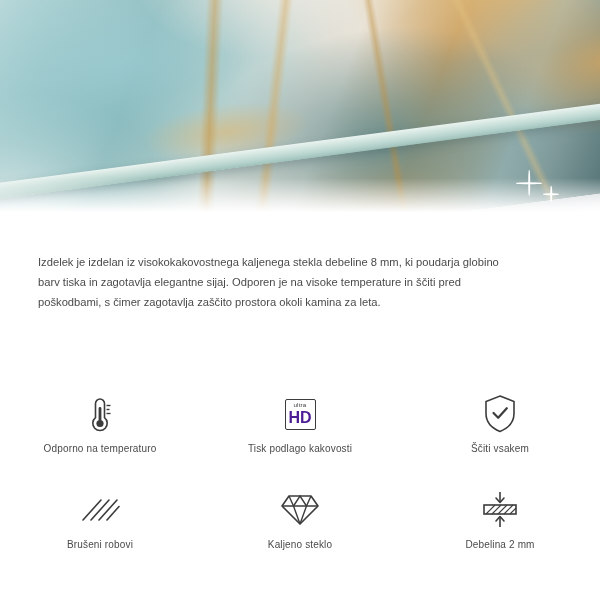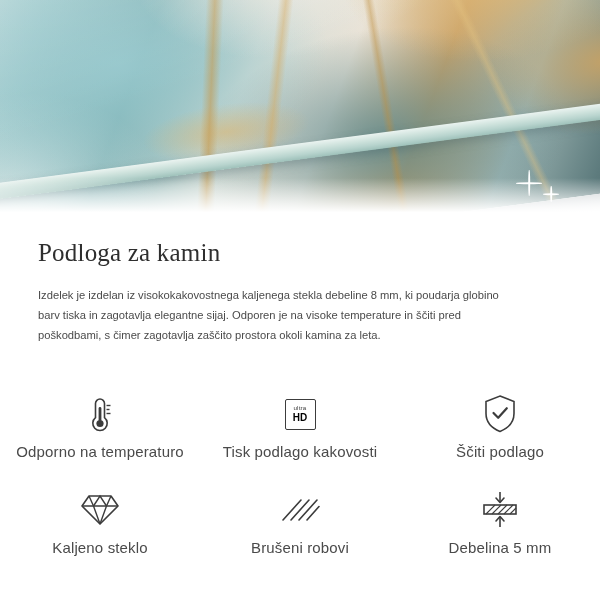--- a/index.html
+++ b/index.html
@@ -134,44 +134,44 @@
     height: 78px;
   }
   .feature-icon {
     height: 44px;
     display: flex;
     align-items: center;
     justify-content: center;
   }
   .feature-label {
     margin-top: 7px;
-    font-size: 15px;
+    font-size: 10px;
     color: #4a4a4a;
     letter-spacing: 0.15px;
   }
   .ultrahd {
     width: 31px; height: 31px;
     border: 1.6px solid #3c3c3c;
     border-radius: 2px;
     display: flex;
     flex-direction: column;
     align-items: center;
     justify-content: center;
     line-height: 1;
   }
   .ultrahd .u-top {
     font-size: 6.2px;
     letter-spacing: 0.2px;
     color: #3c3c3c;
     margin-bottom: 1px;
   }
   .ultrahd .u-bot {
-    font-size: 10px;
+    font-size: 16px;
     font-weight: bold;
-    color: #000000;
+    color: #4c1d95;
   }
   svg { display: block; }
 </style>
 </head>
 <body>
 
 <div class="page">
 
   <div class="hero">
     <div class="hero-plate">
@@ -179,21 +179,20 @@
       <div class="hero-sheen"></div>
     </div>
     <div class="hero-edge"></div>
     <div class="sparkle s1"></div>
     <div class="sparkle s2"></div>
     <div class="hero-fade"></div>
   </div>
 
   <div class="content">
     <div class="headline">
-      <span class="l1">Podloga za kamin</span>
     </div>
     <div class="body-copy">Izdelek je izdelan iz visokokakovostnega kaljenega stekla debeline 8 mm, ki poudarja globino barv tiska in zagotavlja elegantne sijaj. Odporen je na visoke temperature in ščiti pred poškodbami, s čimer zagotavlja zaščito prostora okoli kamina za leta.</div>
   </div>
 
   <div class="features">
 
     <div class="feature">
       <div class="feature-icon">
         <svg width="30" height="40" viewBox="0 0 30 40">
           <path d="M15 5 a4.5 4.5 0 0 1 4.5 4.5 v14.2 a7.2 7.2 0 1 1 -9 0 V9.5 A4.5 4.5 0 0 1 15 5 z" fill="none" stroke="#3c3c3c" stroke-width="1.6"></path>
@@ -217,60 +216,60 @@
       <div class="feature-label">Tisk podlago kakovosti</div>
     </div>
 
     <div class="feature">
       <div class="feature-icon">
         <svg width="36" height="42" viewBox="0 0 36 42">
           <path d="M18 3 L32 8.5 v12 c0 9.2 -6.2 14.8 -14 18 c-7.8 -3.2 -14 -8.8 -14 -18 v-12 Z" fill="none" stroke="#3c3c3c" stroke-width="1.6"></path>
           <path d="M11.5 20 L16.2 24.8 L24.8 15.2" fill="none" stroke="#3c3c3c" stroke-width="2.2" stroke-linecap="round" stroke-linejoin="round"></path>
         </svg>
       </div>
-      <div class="feature-label">Ščiti podlago</div>
+      <div class="feature-label">Ščiti vsakem</div>
+    </div>
+
+    <div class="feature">
+      <div class="feature-icon">
+        <svg width="42" height="30" viewBox="0 0 42 30">
+          <line x1="4" y1="25" x2="22" y2="5" stroke="#3c3c3c" stroke-width="1.6" stroke-linecap="round"></line>
+          <line x1="12" y1="25" x2="30" y2="5" stroke="#3c3c3c" stroke-width="1.6" stroke-linecap="round"></line>
+          <line x1="20" y1="25" x2="38" y2="5" stroke="#3c3c3c" stroke-width="1.6" stroke-linecap="round"></line>
+          <line x1="28" y1="25" x2="40" y2="11.5" stroke="#3c3c3c" stroke-width="1.6" stroke-linecap="round"></line>
+        </svg>
+      </div>
+      <div class="feature-label">Brušeni robovi</div>
     </div>
 
     <div class="feature">
       <div class="feature-icon">
         <svg width="40" height="34" viewBox="0 0 40 34">
           <path d="M9 3 H31 L38 13 L20 31 L2 13 Z" fill="none" stroke="#3c3c3c" stroke-width="1.6" stroke-linejoin="round"></path>
           <path d="M2 13 H38" stroke="#3c3c3c" stroke-width="1.4"></path>
           <path d="M9 3 L13.5 13 L20 31" fill="none" stroke="#3c3c3c" stroke-width="1.4"></path>
           <path d="M31 3 L26.5 13 L20 31" fill="none" stroke="#3c3c3c" stroke-width="1.4"></path>
           <path d="M13.5 13 L20 3 L26.5 13" fill="none" stroke="#3c3c3c" stroke-width="1.4"></path>
         </svg>
       </div>
       <div class="feature-label">Kaljeno steklo</div>
-    </div>
-
-    <div class="feature">
-      <div class="feature-icon">
-        <svg width="42" height="30" viewBox="0 0 42 30">
-          <line x1="4" y1="25" x2="22" y2="5" stroke="#3c3c3c" stroke-width="1.6" stroke-linecap="round"></line>
-          <line x1="12" y1="25" x2="30" y2="5" stroke="#3c3c3c" stroke-width="1.6" stroke-linecap="round"></line>
-          <line x1="20" y1="25" x2="38" y2="5" stroke="#3c3c3c" stroke-width="1.6" stroke-linecap="round"></line>
-          <line x1="28" y1="25" x2="40" y2="11.5" stroke="#3c3c3c" stroke-width="1.6" stroke-linecap="round"></line>
-        </svg>
-      </div>
-      <div class="feature-label">Brušeni robovi</div>
     </div>
 
     <div class="feature">
       <div class="feature-icon">
         <svg width="42" height="42" viewBox="0 0 42 42">
           <line x1="21" y1="3" x2="21" y2="12" stroke="#3c3c3c" stroke-width="1.6"></line>
           <path d="M17 9 L21 13.5 L25 9" fill="none" stroke="#3c3c3c" stroke-width="1.6" stroke-linecap="round" stroke-linejoin="round"></path>
           <rect x="5" y="16" width="32" height="9" fill="none" stroke="#3c3c3c" stroke-width="1.6"></rect>
           <line x1="7" y1="25" x2="16" y2="16" stroke="#3c3c3c" stroke-width="1.1"></line>
           <line x1="13" y1="25" x2="22" y2="16" stroke="#3c3c3c" stroke-width="1.1"></line>
           <line x1="19" y1="25" x2="28" y2="16" stroke="#3c3c3c" stroke-width="1.1"></line>
           <line x1="25" y1="25" x2="34" y2="16" stroke="#3c3c3c" stroke-width="1.1"></line>
           <line x1="31" y1="25" x2="37" y2="19" stroke="#3c3c3c" stroke-width="1.1"></line>
           <line x1="21" y1="38" x2="21" y2="29" stroke="#3c3c3c" stroke-width="1.6"></line>
           <path d="M17 32 L21 27.5 L25 32" fill="none" stroke="#3c3c3c" stroke-width="1.6" stroke-linecap="round" stroke-linejoin="round"></path>
         </svg>
       </div>
-      <div class="feature-label">Debelina 5 mm</div>
+      <div class="feature-label">Debelina 2 mm</div>
     </div>
 
   </div>
 </div>
 
 </body></html>

